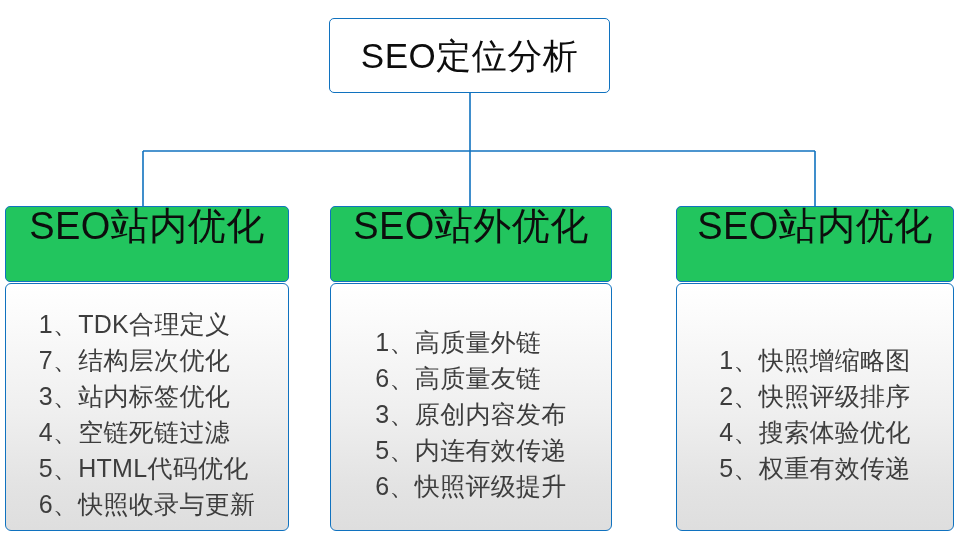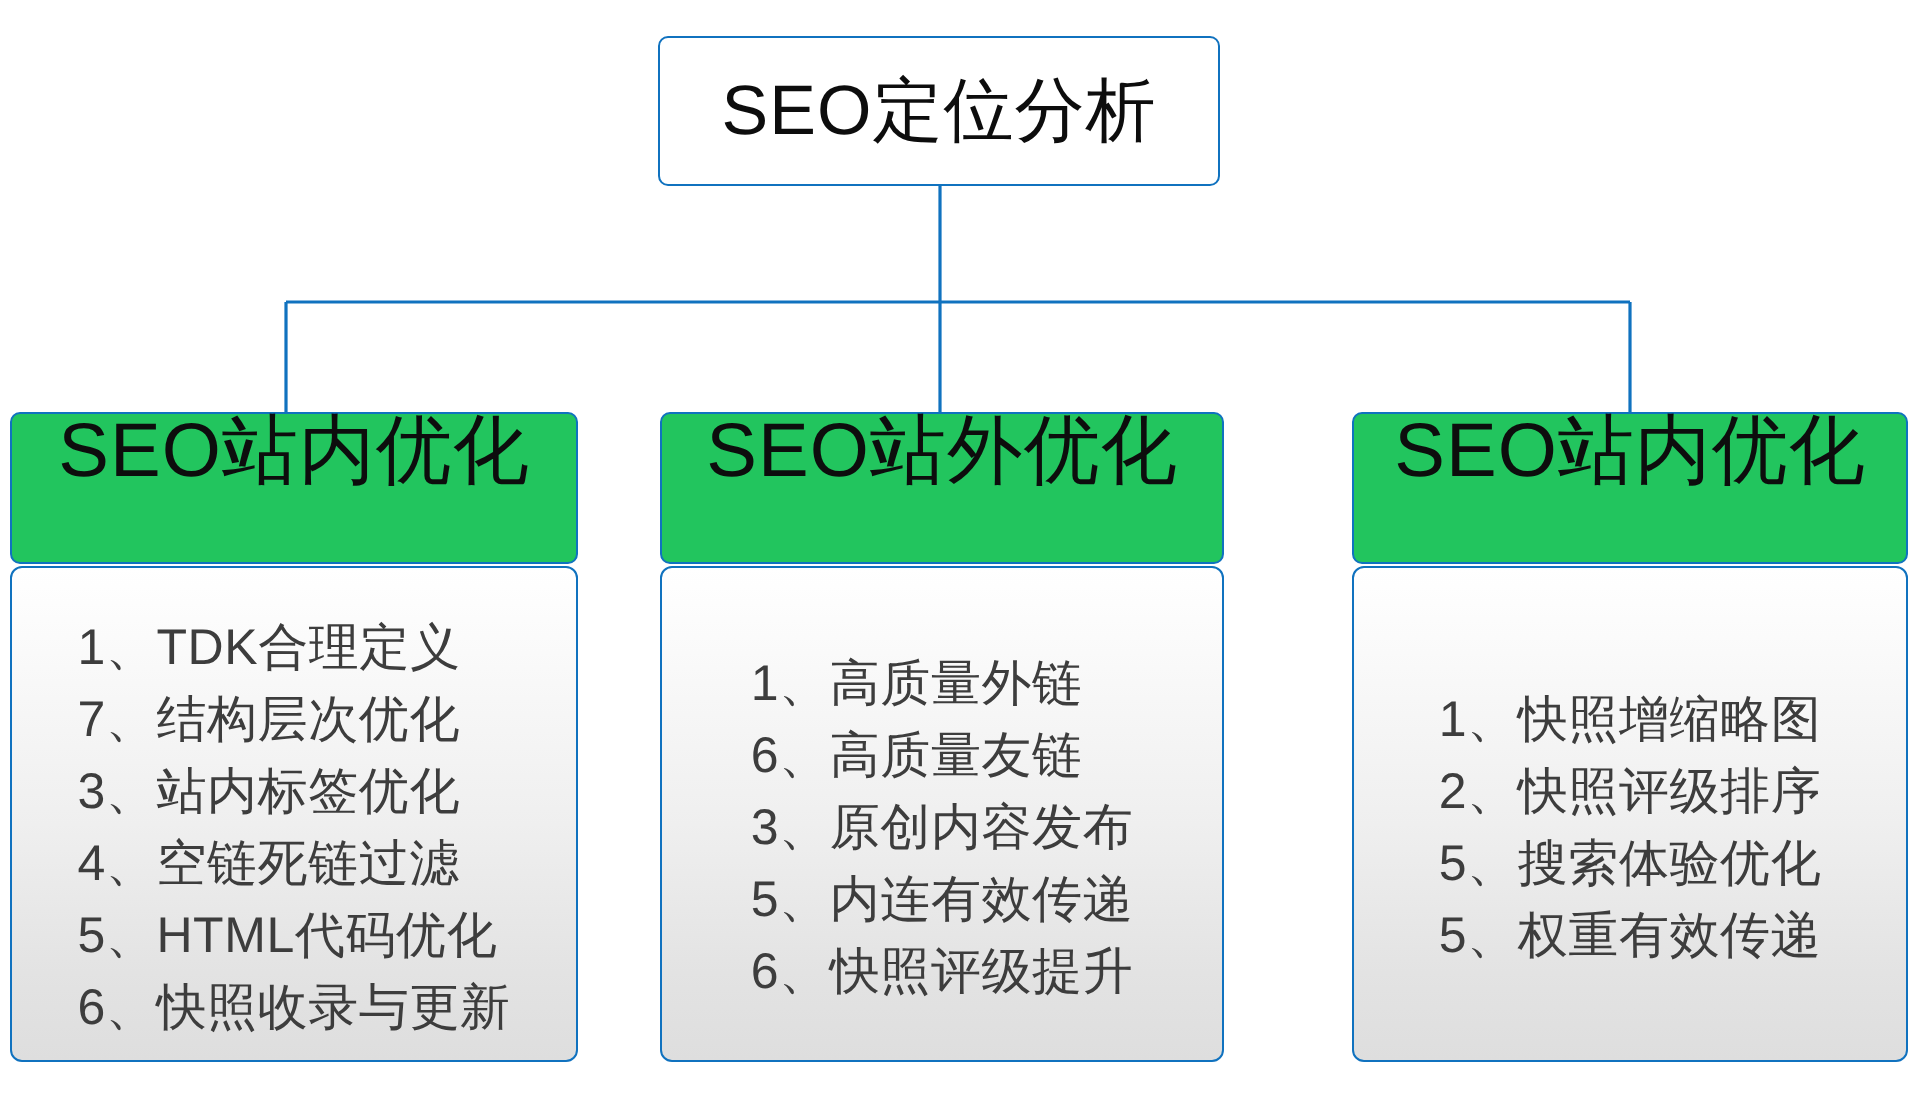--- a/index.html
+++ b/index.html
@@ -158,19 +158,19 @@
   </div>
 
   <div class="column" id="col-2">
     <div class="col-header">
       <span class="col-header-label">SEO站内优化</span>
     </div>
     <div class="col-body">
       <ul class="item-list">
         <li class="item-row">1、快照增缩略图</li>
         <li class="item-row">2、快照评级排序</li>
-        <li class="item-row">5、搜索体验优化</li>
+        <li class="item-row">4、搜索体验优化</li>
         <li class="item-row">5、权重有效传递</li>
       </ul>
     </div>
   </div>
 
 </div>
 
 </body></html>

